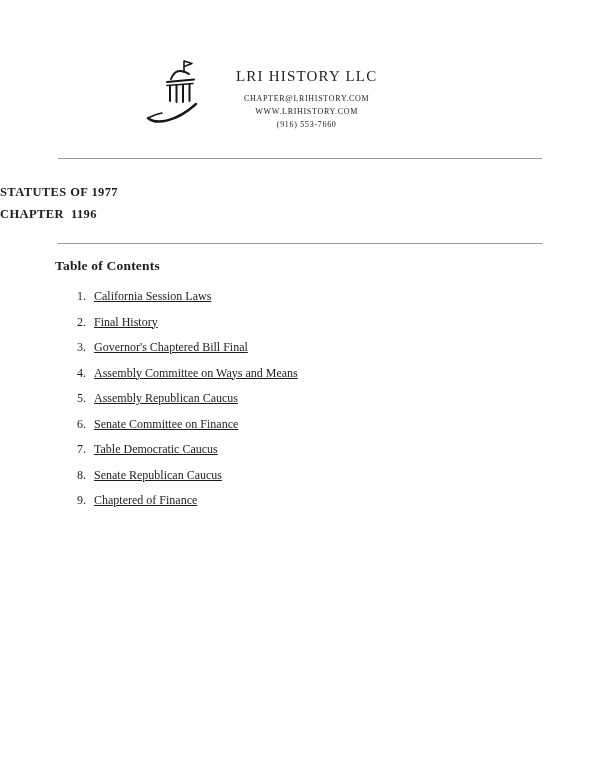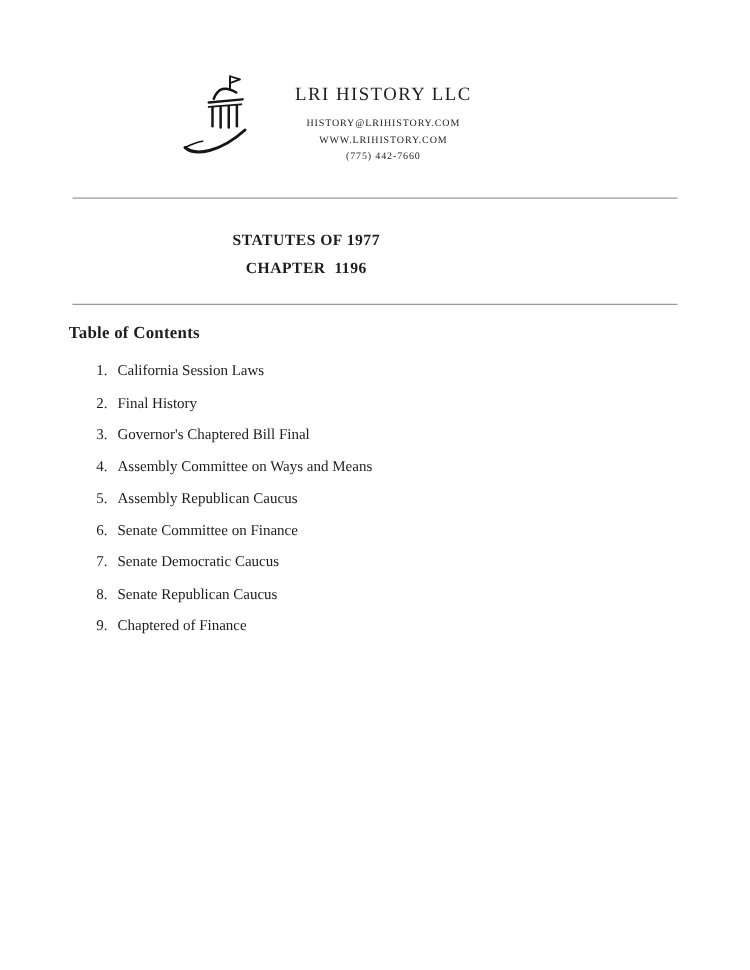--- a/index.html
+++ b/index.html
@@ -47,21 +47,21 @@
   }
   .rule {
     border: none;
     border-top: 1px solid #9a9a9a;
     margin: 0 58px;
     height: 0;
   }
   .rule-top { margin-top: 22px; }
   .rule-mid { margin-top: 18px; }
   .reference {
-    text-align: center;
+    text-align: left;
     margin: 22px 110px 0 0;
     font-weight: bold;
     font-size: 12.5px;
     line-height: 22px;
     letter-spacing: 0.4px;
   }
   .reference div { white-space: pre; }
   .toc {
     margin: 14px 0 0 55px;
   }
@@ -79,20 +79,21 @@
   }
   .toc-num {
     width: 16px;
     text-align: right;
     margin-left: 15px;
     margin-right: 8px;
     flex: 0 0 auto;
   }
   .toc-label {
     flex: 1;
+    text-decoration: underline;
   }
 </style>
 </head>
 <body>
 
 <div class="page">
 
   <header class="letterhead">
     <div class="logo">
       <svg width="68" height="80" viewBox="0 0 68 80" fill="none" xmlns="http://www.w3.org/2000/svg">
@@ -109,23 +110,23 @@
         <path d="M49.5 28.5 L49.5 45" stroke="#161616" stroke-width="2" stroke-linecap="round"></path>
 
         <path d="M27 29.5 L53 27.5" stroke="#161616" stroke-width="1.6" stroke-linecap="round"></path>
 
         <path d="M8 62 C16 69 36 66 56 48" stroke="#161616" stroke-width="2.4" stroke-linecap="round"></path>
         <path d="M8 62 C12 60 16 58 22 57" stroke="#161616" stroke-width="1.4" stroke-linecap="round"></path>
       </svg>
     </div>
     <div class="company-block">
       <div class="company-name">LRI HISTORY LLC</div>
-      <div class="contact-line">HISTORY@LRIHISTORY.COM</div>
+      <div class="contact-line">CHAPTER@LRIHISTORY.COM</div>
       <div class="contact-line">WWW.LRIHISTORY.COM</div>
-      <div class="contact-line">(775) 442-7660</div>
+      <div class="contact-line">(916) 553-7660</div>
     </div>
   </header>
 
   <hr class="rule rule-top">
 
   <div class="reference">
     <div>STATUTES OF 1977</div>
     <div>CHAPTER  1196</div>
   </div>
 
@@ -153,21 +154,21 @@
     <div class="toc-item">
       <span class="toc-num">5.</span>
       <span class="toc-label">Assembly Republican Caucus</span>
     </div>
     <div class="toc-item">
       <span class="toc-num">6.</span>
       <span class="toc-label">Senate Committee on Finance</span>
     </div>
     <div class="toc-item">
       <span class="toc-num">7.</span>
-      <span class="toc-label">Senate Democratic Caucus</span>
+      <span class="toc-label">Table Democratic Caucus</span>
     </div>
     <div class="toc-item">
       <span class="toc-num">8.</span>
       <span class="toc-label">Senate Republican Caucus</span>
     </div>
     <div class="toc-item">
       <span class="toc-num">9.</span>
       <span class="toc-label">Chaptered of Finance</span>
     </div>
   </section>

